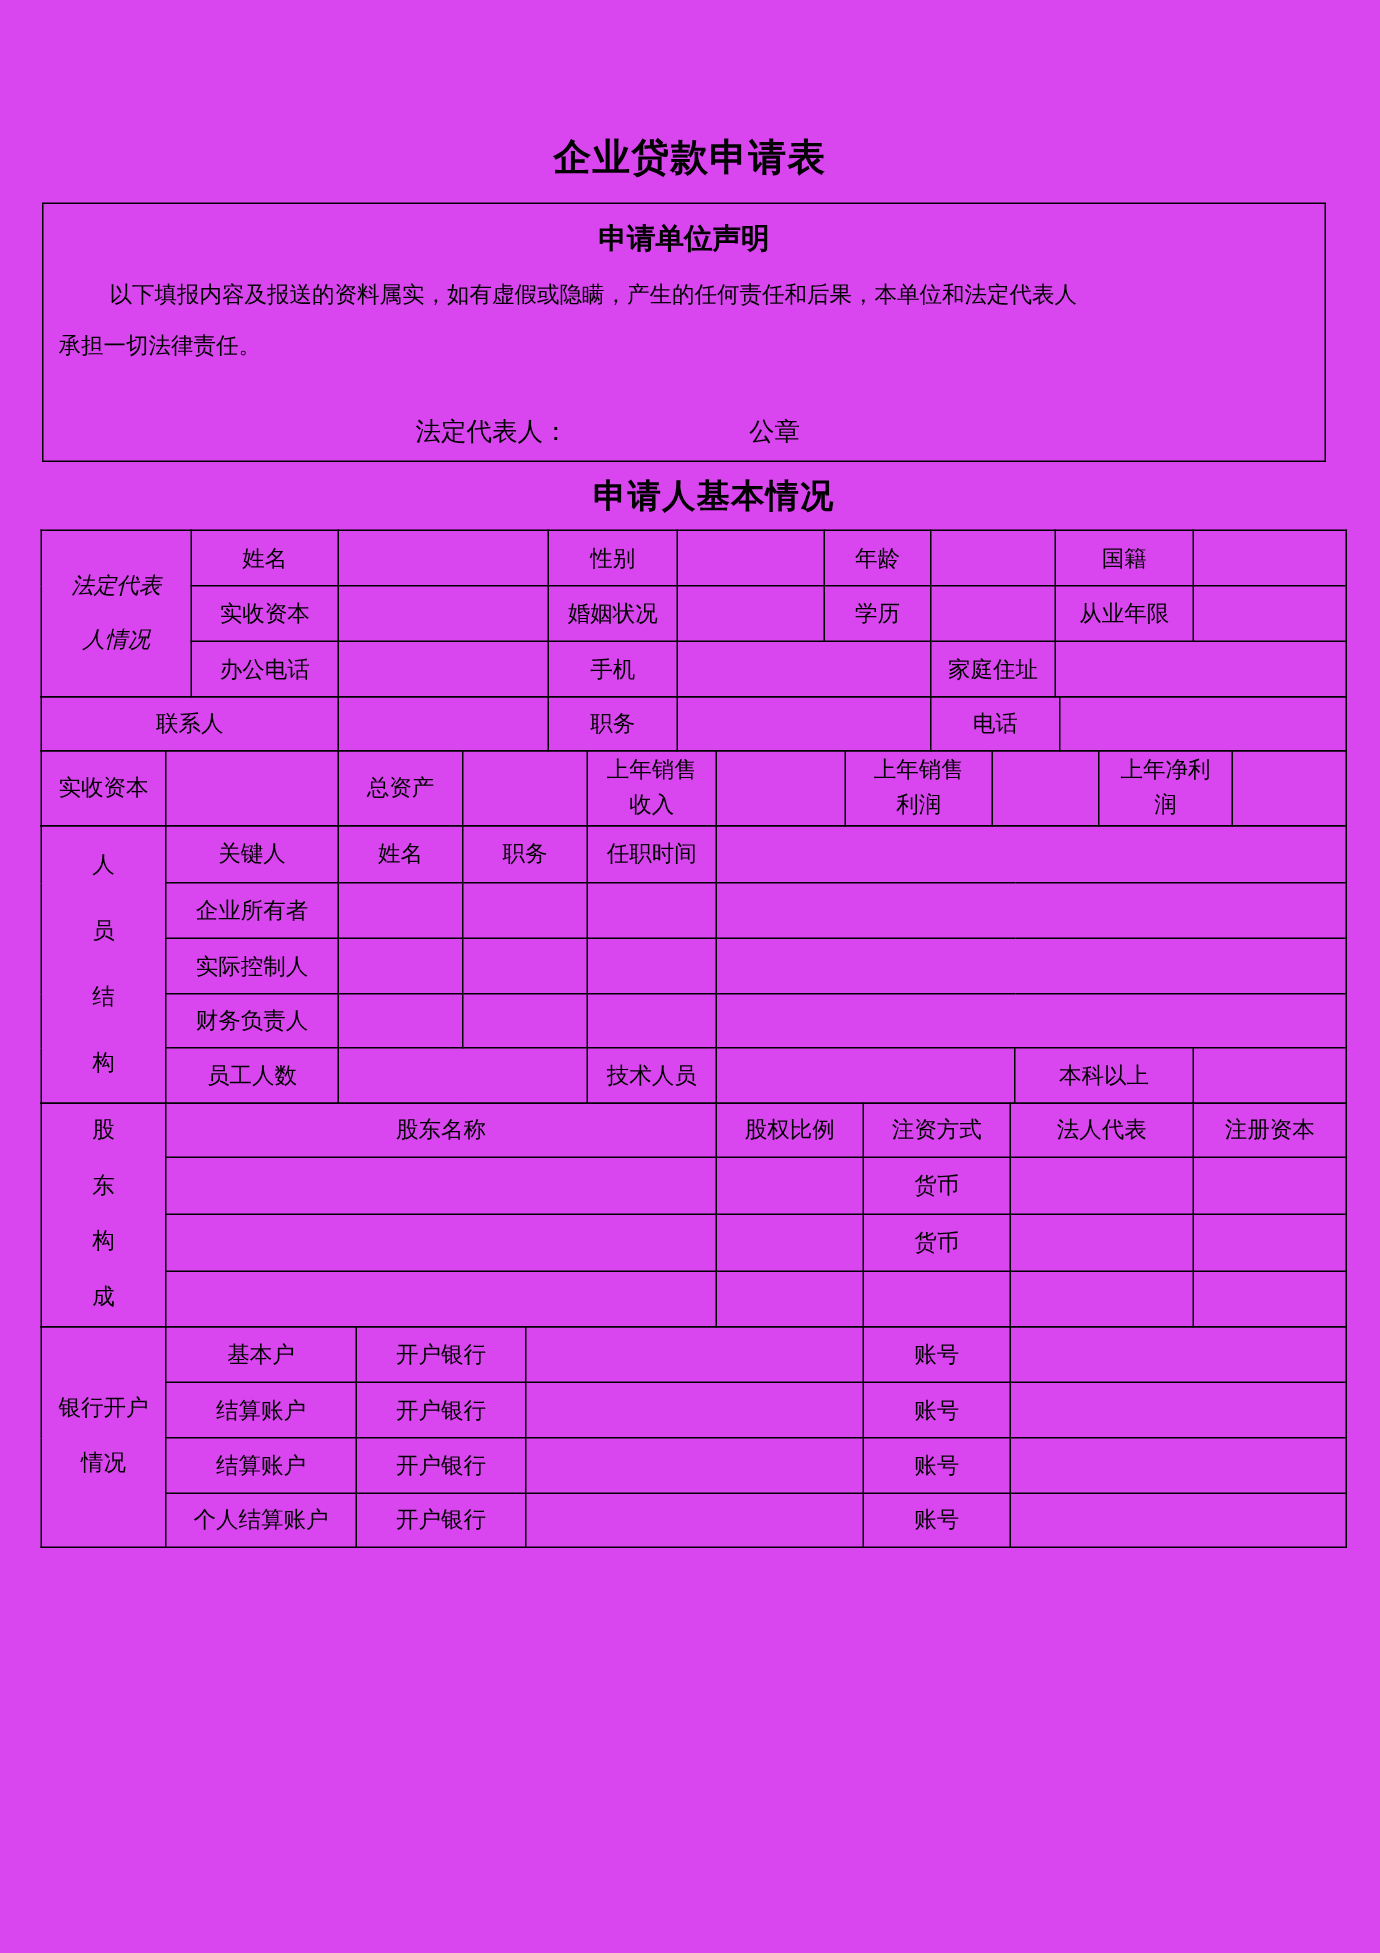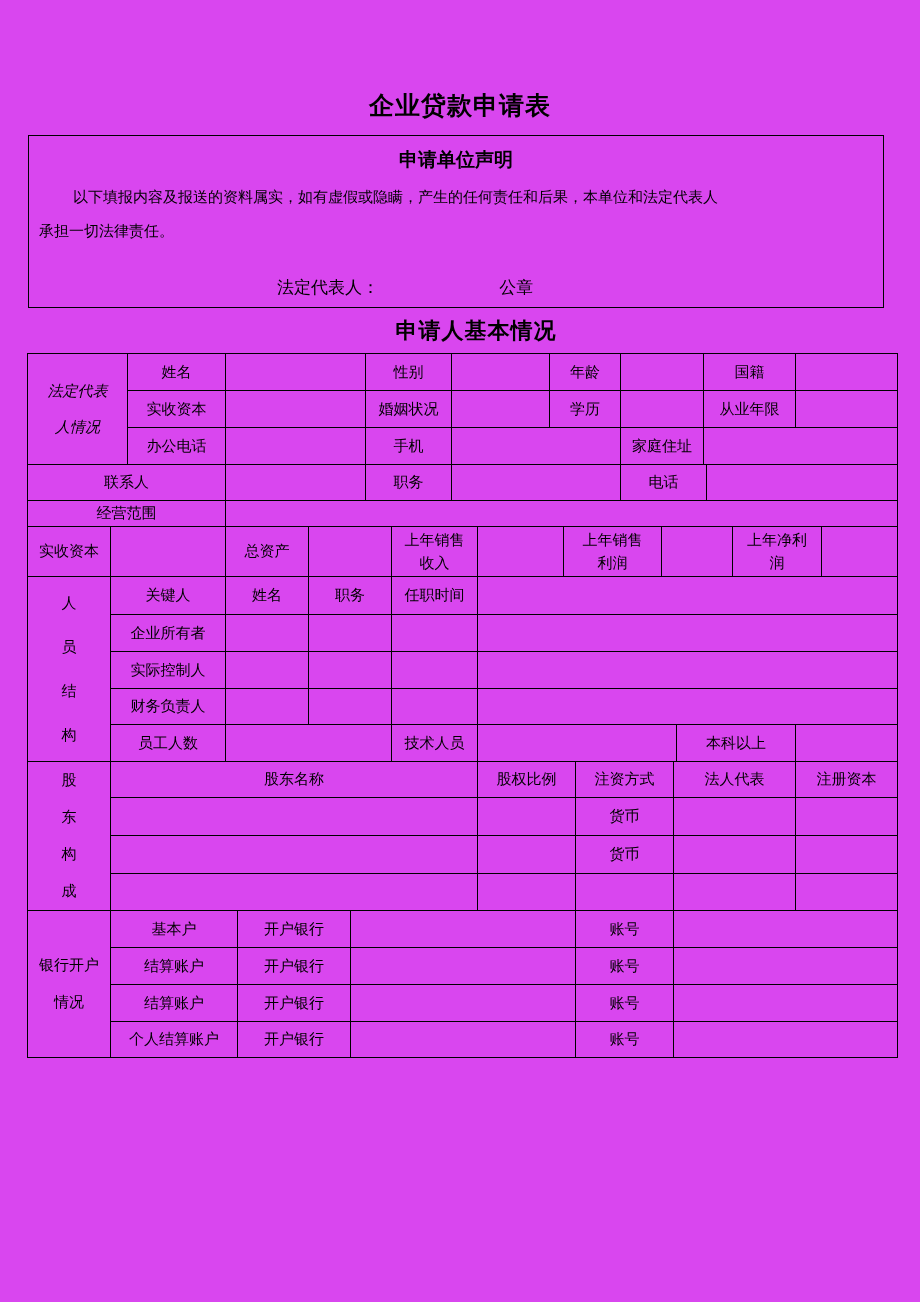--- a/index.html
+++ b/index.html
@@ -194,32 +194,20 @@
           <tr>
             <td>联系人</td>
             <td></td>
             <td>职务</td>
             <td></td>
             <td>电话</td>
             <td></td>
           </tr>
         </tbody>
       </table>
-      <table class="frm s5">
-        <colgroup>
-          <col>
-          <col>
-        </colgroup>
-        <tbody>
-          <tr>
-            <td>经营范围</td>
-            <td></td>
-          </tr>
-        </tbody>
-      </table>
       <table class="frm s6">
         <colgroup>
           <col>
           <col>
           <col>
           <col>
           <col>
           <col>
           <col>
           <col>

